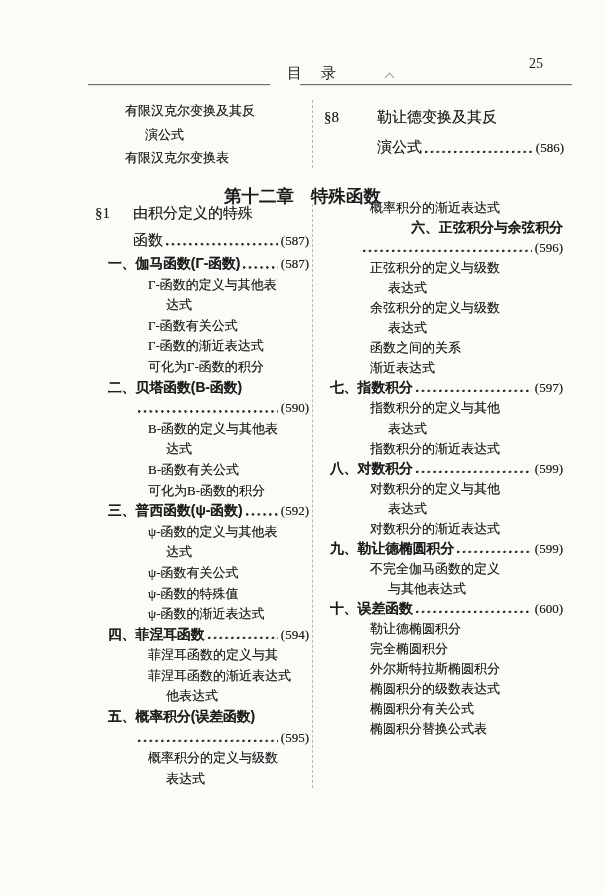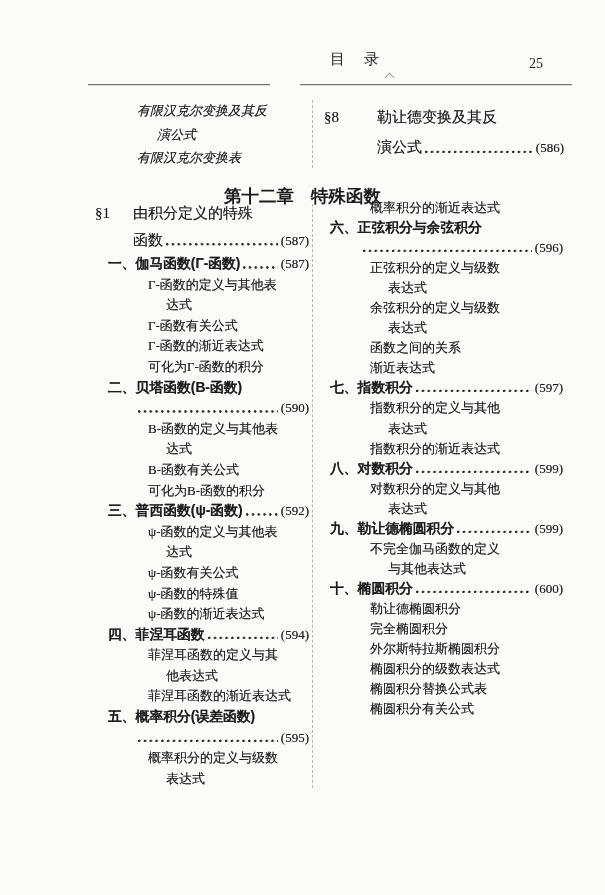--- a/index.html
+++ b/index.html
@@ -4,21 +4,21 @@
 <style>
   html,body{margin:0;padding:0;background:#e8e8e6;}
   .page{
     position:relative;width:605px;height:895px;margin:0 auto;
     background:#fcfbf8;overflow:hidden;
     font-family:"Liberation Serif","DejaVu Serif",serif;
     color:#1c1c1c;
   }
   .page *{box-sizing:border-box;}
   
-  .hdr-title{position:absolute;top:50px;left:287px;font-size:15px;letter-spacing:2px;white-space:nowrap;margin-left:43px;}
+  .hdr-title{position:absolute;top:64px;left:287px;font-size:15px;letter-spacing:2px;white-space:nowrap;}
   .hdr-pagenum{position:absolute;top:56px;left:529px;font-size:14px;}
   .rule{position:absolute;top:84px;height:1px;background:#4c4c4c;box-shadow:0 1px 0 rgba(0,0,0,.14);opacity:.8;}
   .rule-left{left:88px;width:182px;}
   .rule-right{left:300px;width:272px;}
   .caret-mark{position:absolute;top:74px;left:386px;width:7px;height:7px;border-left:1px solid #777;border-top:1px solid #777;transform:rotate(45deg);opacity:.7;}
   
   .divider{position:absolute;left:312px;width:0;border-left:1px dashed rgba(70,70,70,.38);}
   .divider.seg1{top:100px;height:68px;}
   .divider.seg2{top:204px;height:584px;}
   
@@ -42,32 +42,32 @@
   .section{font-size:15px;}
   .section .prefix{flex:0 0 auto;display:inline-block;width:38px;font-size:15px;}
   .section-cont{padding-left:38px;font-size:15px;}
   .item{font-family:"Liberation Sans","DejaVu Sans",sans-serif;font-weight:700;font-size:13.8px;padding-left:13px;}
   .item-cont{padding-left:40px;}
   .detail{padding-left:53px;font-size:13px;}
   .detail2{padding-left:71px;font-size:13px;text-align:right;}
   .hang1{padding-left:45px;font-size:13px;}
   .hang2{padding-left:65px;font-size:13px;}
   
-  .top-left{position:absolute;left:92px;top:99px;width:215px;font-style:italic;}
+  .top-left{position:absolute;left:80px;top:99px;width:215px;}
   .top-left .ln{line-height:23.7px;}
   .top-right{position:absolute;left:322px;top:102px;width:242px;}
   .top-right .ln{line-height:30px;}
   .top-right .section .prefix{width:55px;padding-left:2px;}
   .top-right .section-cont{padding-left:55px;}
   .col-left{position:absolute;left:95px;top:200px;width:214px;}
   .col-left .section{line-height:26.5px;}
   .col-left .section-cont{line-height:26.5px;}
   .col-right{position:absolute;left:322px;top:198px;width:241px;}
   .col-right .ln{line-height:20.05px;}
-  .col-right .item{padding-left:8px;}
+  .col-right .item{padding-left:8px;justify-content:flex-end;}
   .col-right .item-cont{padding-left:38px;}
   .col-right .detail{padding-left:48px;}
   .col-right .detail2{padding-left:66px;}
 </style>
 </head>
 <body>
 
 <div class="page">
 
   <div class="hdr-title">目　录</div>
@@ -177,25 +177,25 @@
         <span class="txt">ψ-函数的渐近表达式</span>
       </div>
       <div class="ln item">
         <span class="txt">四、菲涅耳函数</span>
         <span class="dots"></span>
         <span class="pg">(594)</span>
       </div>
       <div class="ln detail">
         <span class="txt">菲涅耳函数的定义与其</span>
       </div>
+      <div class="ln detail">
+        <span class="txt">菲涅耳函数的渐近表达式</span>
+      </div>
       <div class="ln detail2">
         <span class="txt">他表达式</span>
-      </div>
-      <div class="ln detail">
-        <span class="txt">菲涅耳函数的渐近表达式</span>
       </div>
       <div class="ln item">
         <span class="txt">五、概率积分(误差函数)</span>
       </div>
       <div class="ln item-cont">
         <span class="txt"></span>
         <span class="dots"></span>
         <span class="pg">(595)</span>
       </div>
       <div class="ln detail">
@@ -253,49 +253,52 @@
         <span class="txt">八、对数积分</span>
         <span class="dots"></span>
         <span class="pg">(599)</span>
       </div>
       <div class="ln detail">
         <span class="txt">对数积分的定义与其他</span>
       </div>
       <div class="ln detail2">
         <span class="txt">表达式</span>
       </div>
+      <div class="ln detail">
+        <span class="txt">对数积分的渐近表达式</span>
+      </div>
       <div class="ln item">
         <span class="txt">九、勒让德椭圆积分</span>
         <span class="dots"></span>
         <span class="pg">(599)</span>
       </div>
       <div class="ln detail">
         <span class="txt">不完全伽马函数的定义</span>
       </div>
       <div class="ln detail2">
         <span class="txt">与其他表达式</span>
       </div>
       <div class="ln item">
-        <span class="txt">十、椭圆积分</span>
+        <span class="txt">十、误差函数</span>
         <span class="dots"></span>
         <span class="pg">(600)</span>
       </div>
       <div class="ln detail">
         <span class="txt">勒让德椭圆积分</span>
       </div>
       <div class="ln detail">
         <span class="txt">完全椭圆积分</span>
       </div>
       <div class="ln detail">
         <span class="txt">外尔斯特拉斯椭圆积分</span>
       </div>
       <div class="ln detail">
         <span class="txt">椭圆积分的级数表达式</span>
       </div>
       <div class="ln detail">
+        <span class="txt">椭圆积分有关公式</span>
+      </div>
+      <div class="ln detail">
         <span class="txt">椭圆积分替换公式表</span>
       </div>
-      <div class="ln detail">
-        <span class="txt">椭圆积分有关公式</span>
-      </div>
     </div>
 
 </div>
 
 </body></html>

